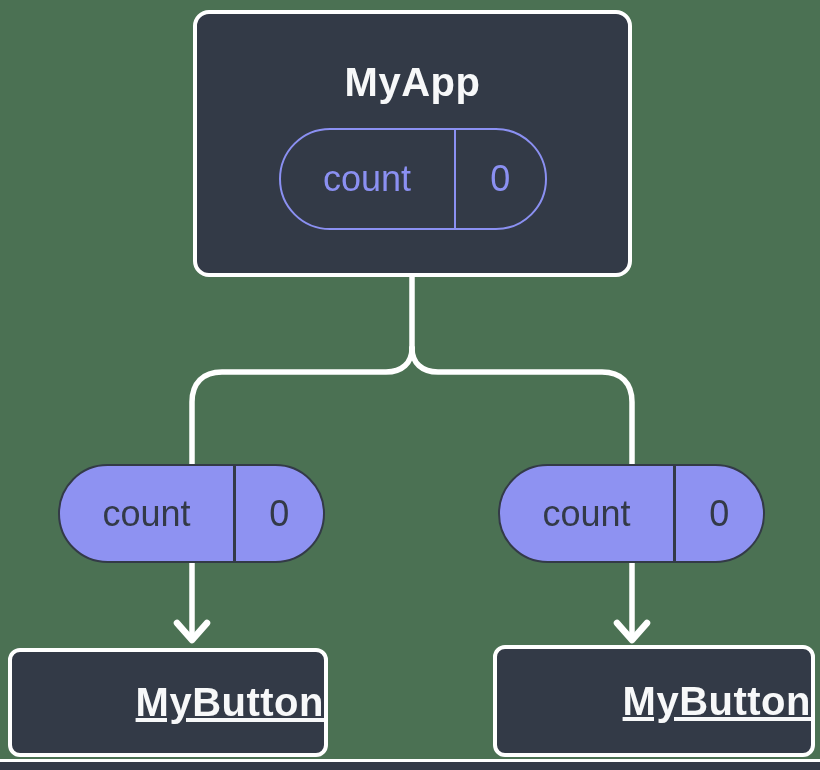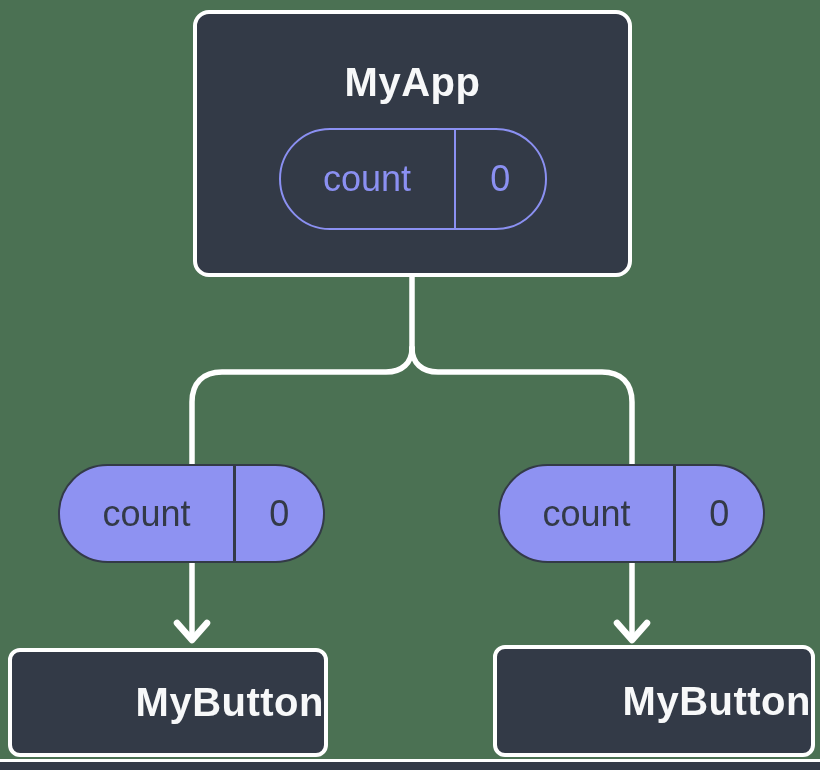--- a/index.html
+++ b/index.html
@@ -35,20 +35,21 @@
     stroke-linecap: round;
     stroke-linejoin: round;
   }
   .connectors path.arrow-head { stroke-width: 6.5; }
 
   .node {
     position: absolute;
     background: var(--node-fill);
     border: 4px solid var(--line-white);
     z-index: 2;
+    text-decoration: underline;
   }
   .node-root {
     left: 193px; top: 10px;
     width: 439px; height: 267px;
     border-radius: 16px;
   }
   .node-title {
     position: absolute;
     top: 46px; left: 0;
     width: 100%;

